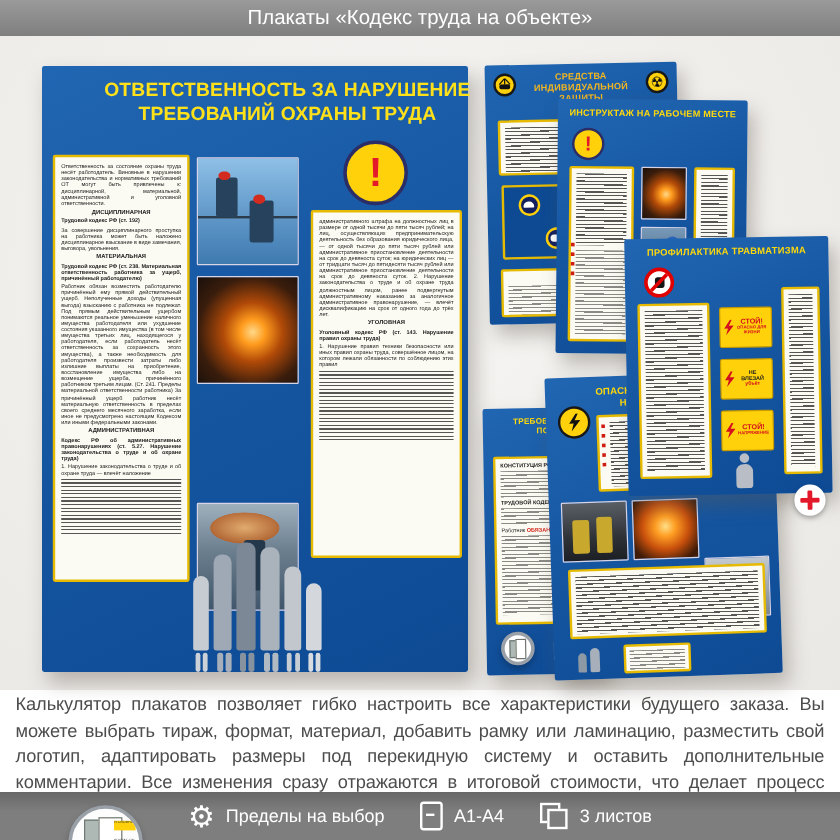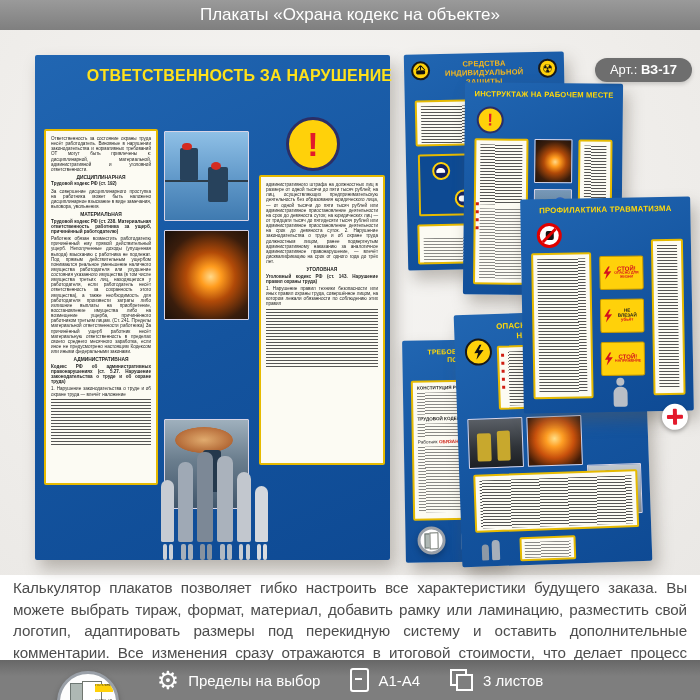--- a/index.html
+++ b/index.html
@@ -125,28 +125,29 @@
         text-align:justify;letter-spacing:-0.1px;}
   .bullets{position:absolute;width:3px;}
   .bullets i{display:block;width:3px;height:3px;background:#cf1d12;margin:0 0 5px 0;}
 </style>
 </head>
 <body>
 
 <div class="page">
 
   <div class="abs topbar">
-    <span>Плакаты «Охрана кодекс на объекте»</span>
+    <span>Плакаты «Кодекс труда на объекте»</span>
   </div>
 
   <div class="abs content">
 
     <div class="abs poster shadowed" style="left:35px;top:25px;width:355px;height:505px;z-index:5;">
       <div class="abs ptitle" style="left:0;top:11px;width:409px;color:#ffe11a;font-size:16px;line-height:1.28;">
         <span>ОТВЕТСТВЕННОСТЬ ЗА НАРУШЕНИЕ</span><br>
+        <span>ТРЕБОВАНИЙ ОХРАНЫ ТРУДА</span>
       </div>
 
       <div class="abs wbox micro" style="left:9px;top:74px;width:114px;height:356px;padding:5px 5px;">
         <p>Ответственность за состояние охраны труда несёт работодатель. Виновные в нарушении законодательства и нормативных требований ОТ могут быть привлечены к: дисциплинарной, материальной, административной и уголовной ответственности.</p>
         <span class="mh">ДИСЦИПЛИНАРНАЯ</span>
         <p class="ms">Трудовой кодекс РФ (ст. 192)</p>
         <p>За совершение дисциплинарного проступка на работника может быть наложено дисциплинарное взыскание в виде замечания, выговора, увольнения.</p>
         <span class="mh">МАТЕРИАЛЬНАЯ</span>
         <p class="ms">Трудовой кодекс РФ (ст. 238. Материальная ответственность работника за ущерб, причинённый работодателю)</p>
         <p>Работник обязан возместить работодателю причинённый ему прямой действительный ущерб. Неполученные доходы (упущенная выгода) взысканию с работника не подлежат. Под прямым действительным ущербом понимаются реальное уменьшение наличного имущества работодателя или ухудшение состояния указанного имущества (в том числе имущества третьих лиц, находящегося у работодателя, если работодатель несёт ответственность за сохранность этого имущества), а также необходимость для работодателя произвести затраты либо излишние выплаты на приобретение, восстановление имущества либо на возмещение ущерба, причинённого работником третьим лицам. (Ст. 241. Пределы материальной ответственности работника) За причинённый ущерб работник несёт материальную ответственность в пределах своего среднего месячного заработка, если иное не предусмотрено настоящим Кодексом или иными федеральными законами.</p>
@@ -375,23 +376,20 @@
         <div class="sim" style="height:144px;"></div>
       </div>
       <div class="abs redcross" style="left:138px;top:182px;width:26px;height:26px;">
         <i class="v"></i>
           <i class="h"></i>
       </div>
     </div>
 
   </div>
 
-  <div class="abs artpill">
-    <span>Арт.: </span><b>ВЗ-17</b>
-  </div>
 
   <div class="abs desc">Калькулятор плакатов позволяет гибко настроить все характеристики будущего заказа. Вы можете выбрать тираж, формат, материал, добавить рамку или ламинацию, разместить свой логотип, адаптировать размеры под перекидную систему и оставить дополнительные комментарии. Все изменения сразу отражаются в итоговой стоимости, что делает процесс заказа быстрым и прозрачным</div>
 
   <div class="abs botbar">
     <div class="fitem">
       <span class="gear">⚙</span>
       <span>Пределы на выбор</span>
     </div>
     <div class="fitem">
       <span class="docicon">

